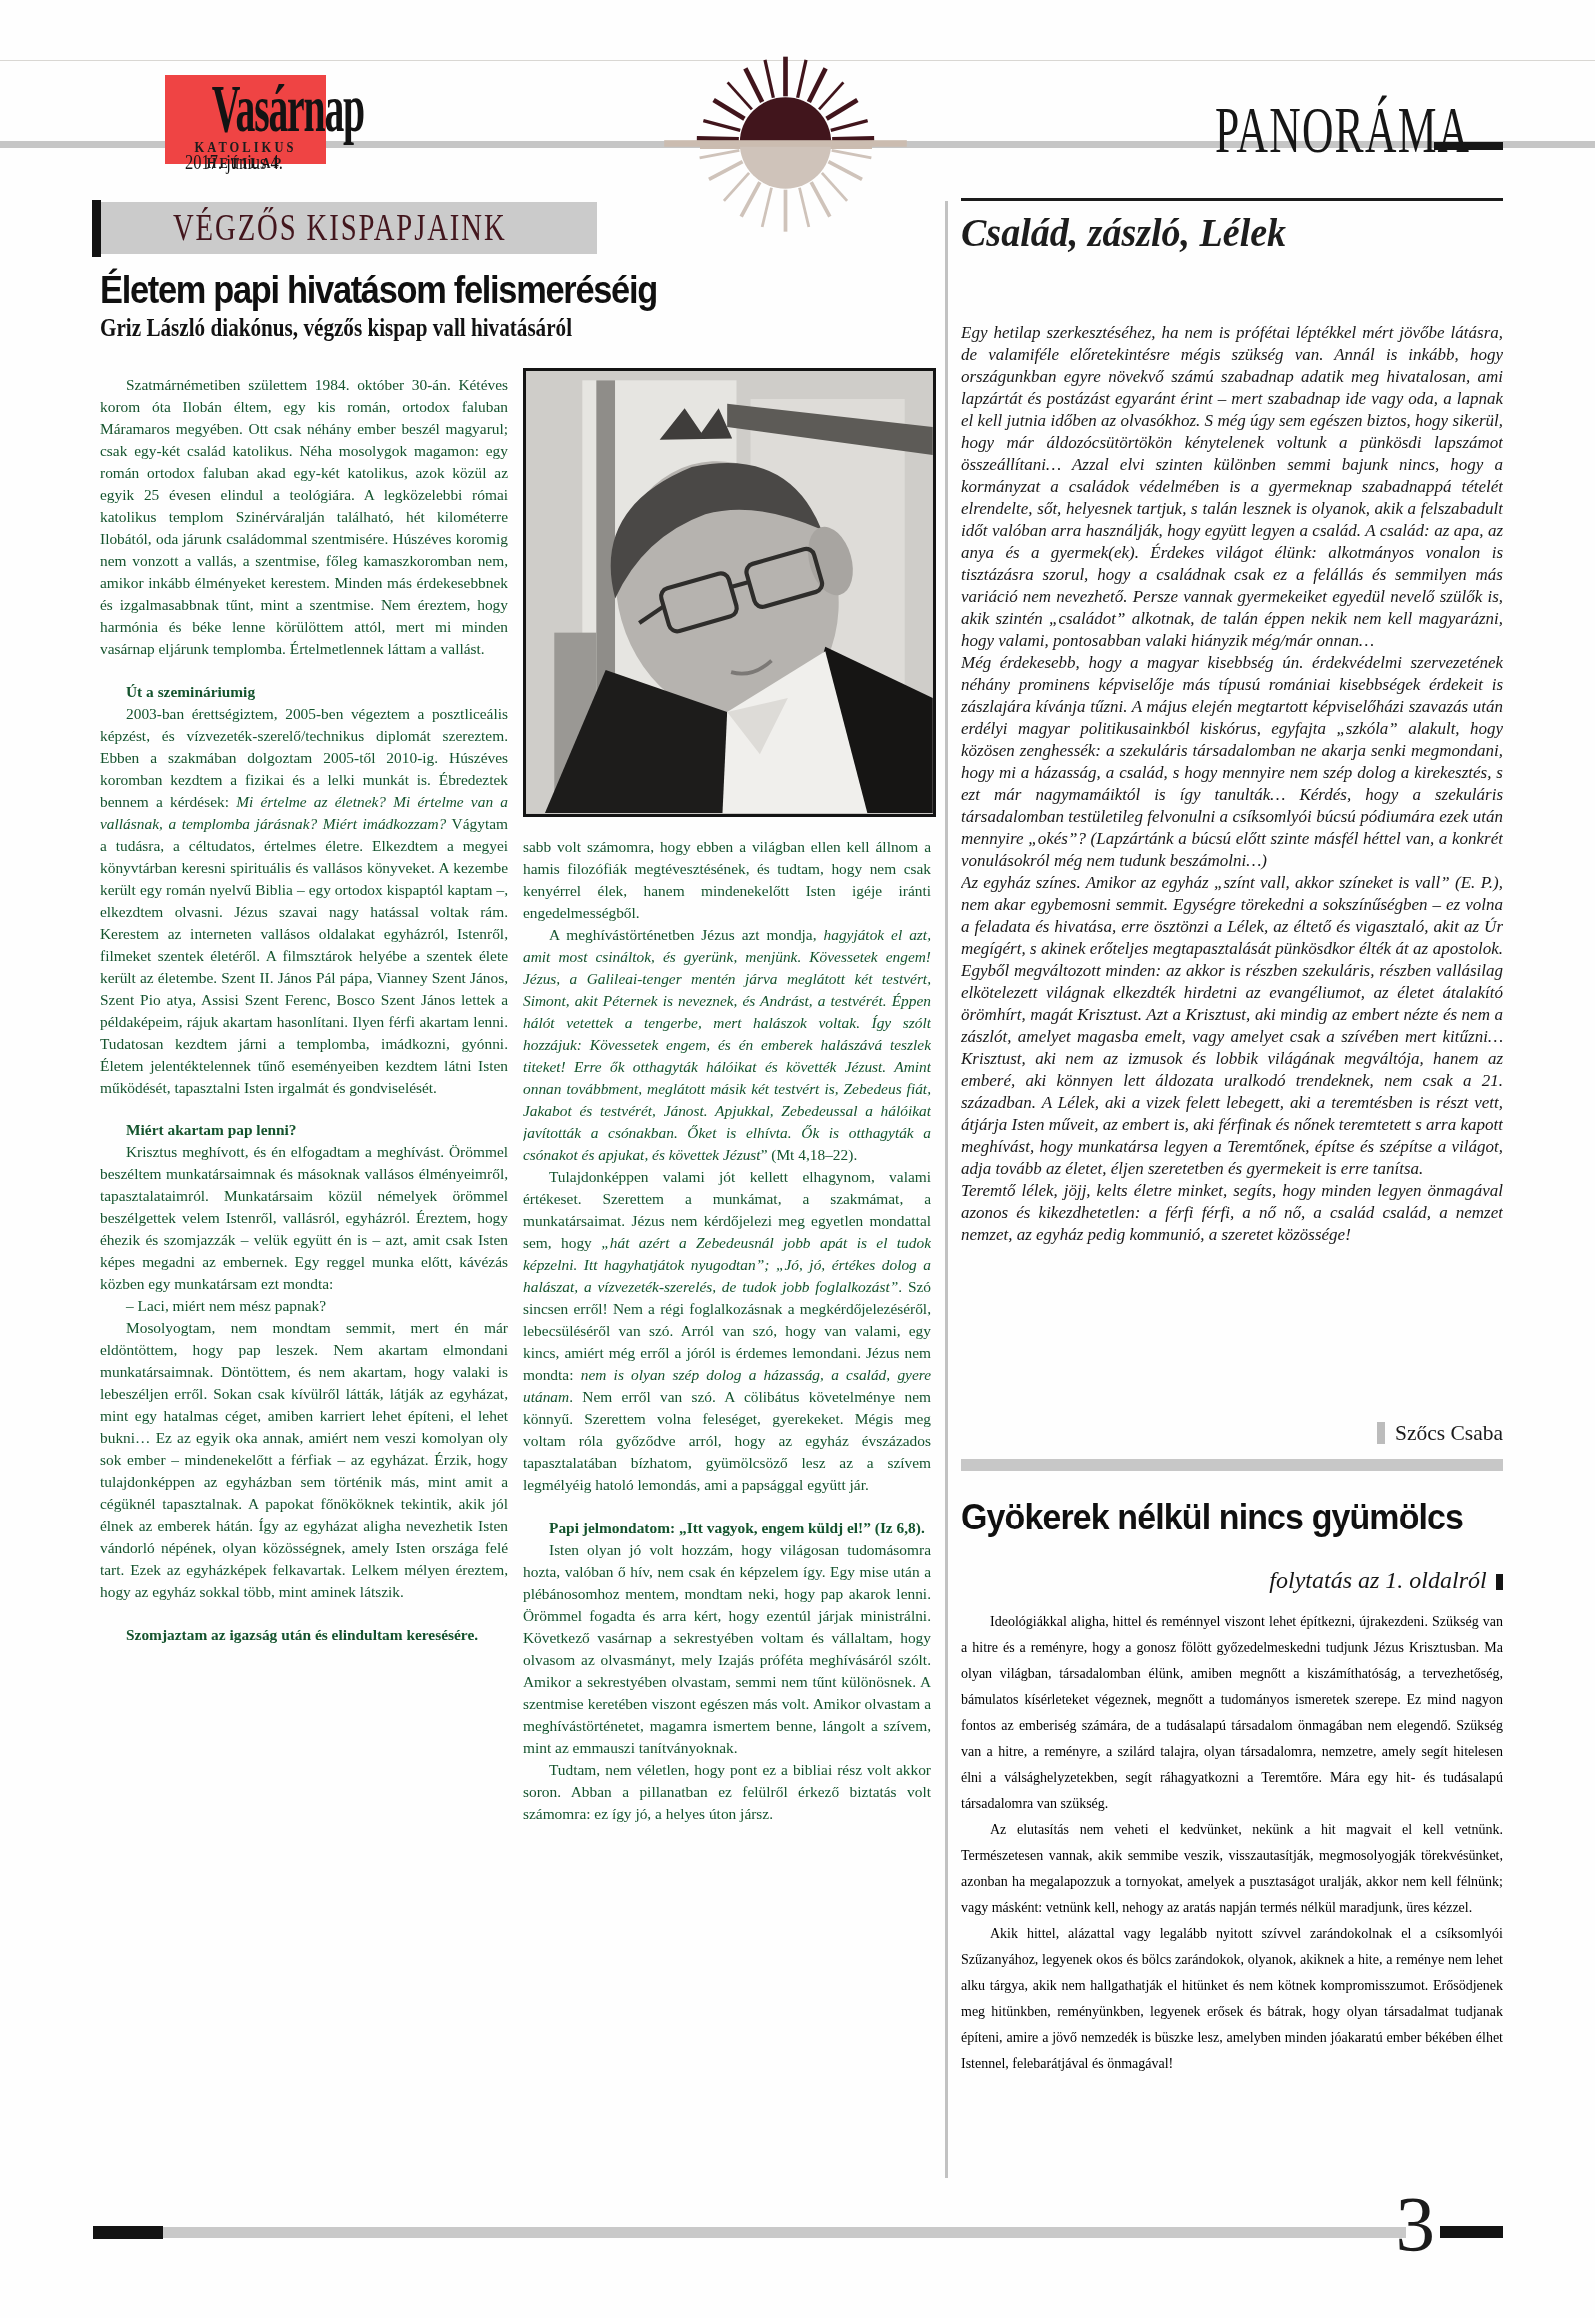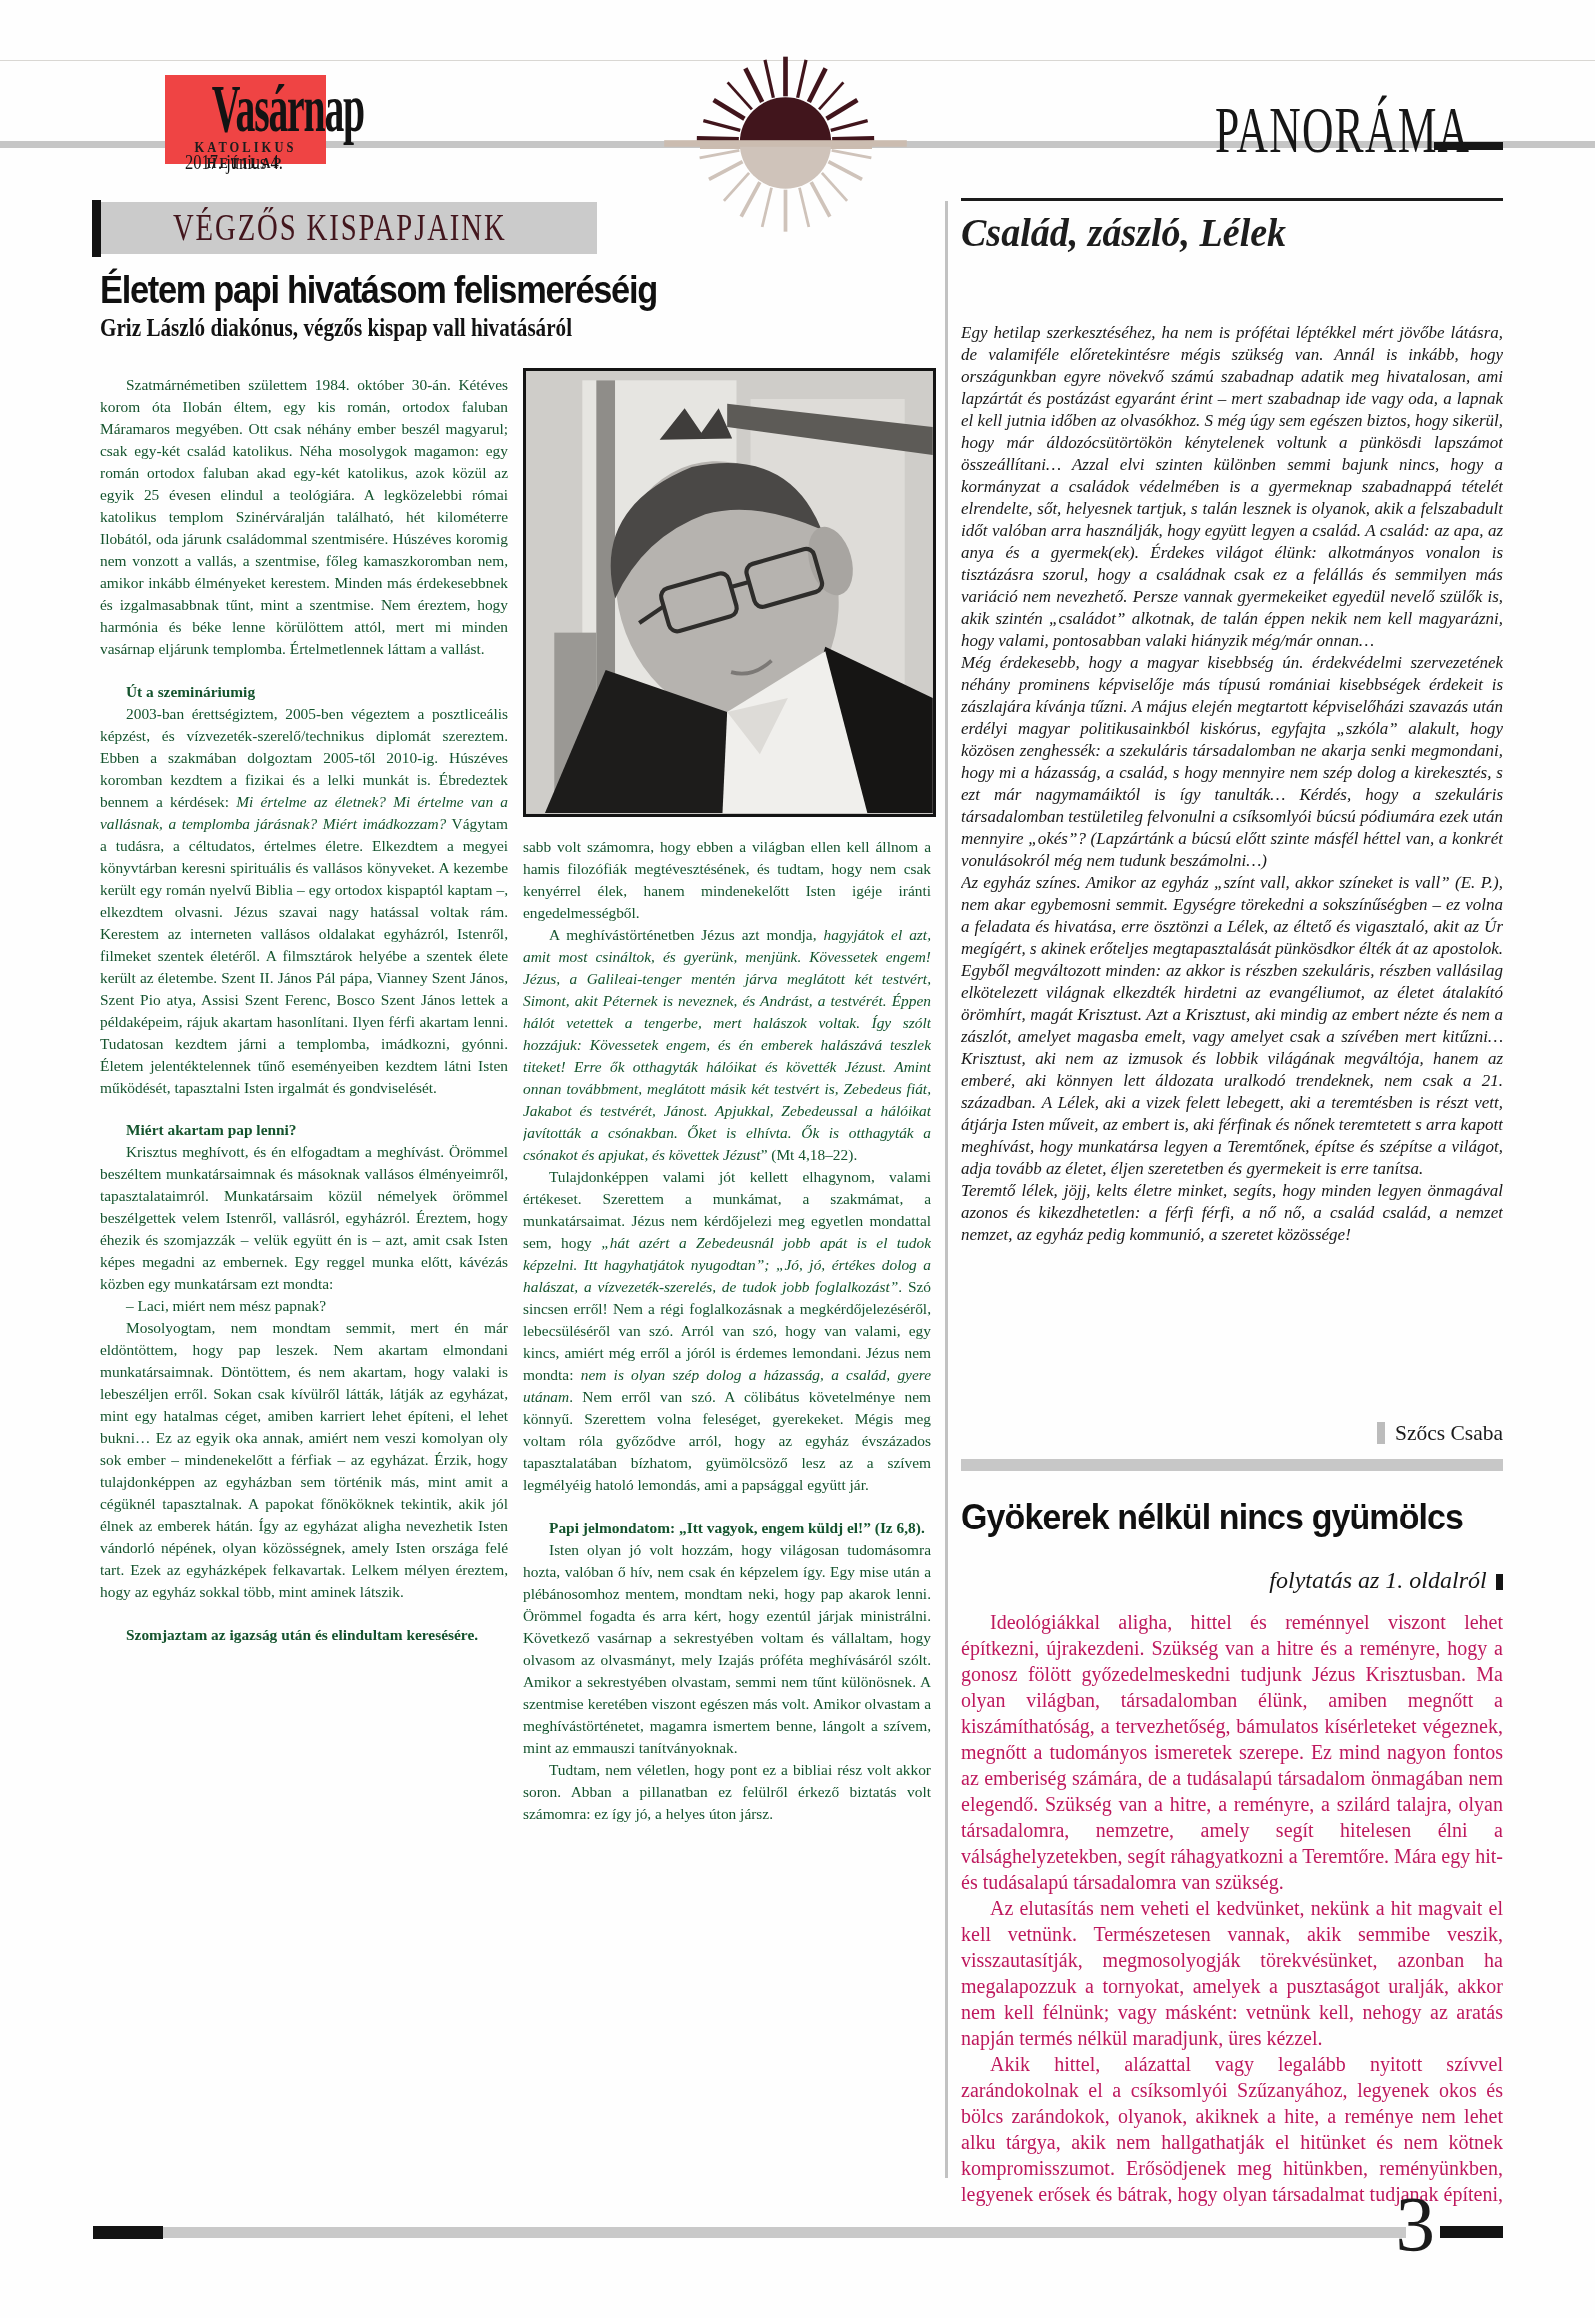--- a/index.html
+++ b/index.html
@@ -54,21 +54,21 @@
   .r-body1 p{margin:0;text-align:justify;text-indent:0;}
   .author-line{left:961px;top:1421px;width:542px;text-align:right;font-size:21.5px;color:#1a1a1a;}
   .author-bar{display:inline-block;width:7.5px;height:21.5px;background:#bcbcbc;margin-right:10.3px;vertical-align:-3.7px;}
   .r-divider{left:961px;top:1459px;width:542px;height:12px;background:#c7c7c7;}
   .headline2{left:961px;top:1498px;width:542px;font-family:"Liberation Sans",sans-serif;font-weight:bold;
              font-size:35px;line-height:1;letter-spacing:-0.9px;transform:scale(.97,1.05);transform-origin:left top;
              white-space:nowrap;color:#101010;}
   .continuation{left:961px;top:1567px;width:542px;text-align:right;font-style:italic;font-size:24px;color:#161616;}
   .cont-marker{display:inline-block;width:7px;height:16px;background:#141414;margin-left:9.3px;vertical-align:-1.9px;}
   .r-body2{left:961px;top:1609px;width:542px;height:598px;overflow:hidden;
-           font-size:20px;line-height:26px;color:#be185d;}
+           font-size:14px;line-height:26px;color:#000000;}
   .r-body2 p{margin:0;text-align:justify;text-indent:29px;}
   
   .foot-grey{left:100px;top:2227px;width:1306px;height:10.7px;background:#c9c9c9;}
   .foot-black-l{left:93px;top:2226px;width:70px;height:12.6px;background:#131313;}
   .foot-num{left:1351px;top:2184px;width:84px;text-align:right;font-size:79px;line-height:1;color:#1b1b1b;}
   .foot-black-r{left:1440px;top:2226px;width:63px;height:11.7px;background:#131313;}
 </style>
 </head>
 <body>
 

